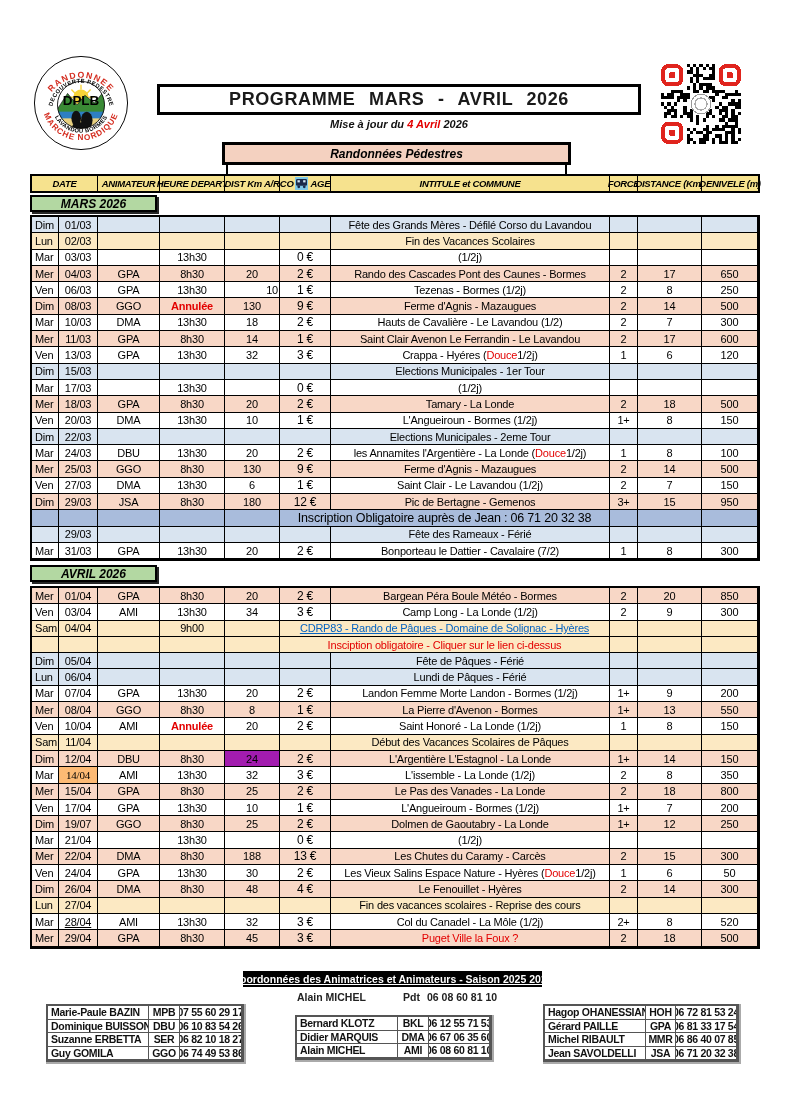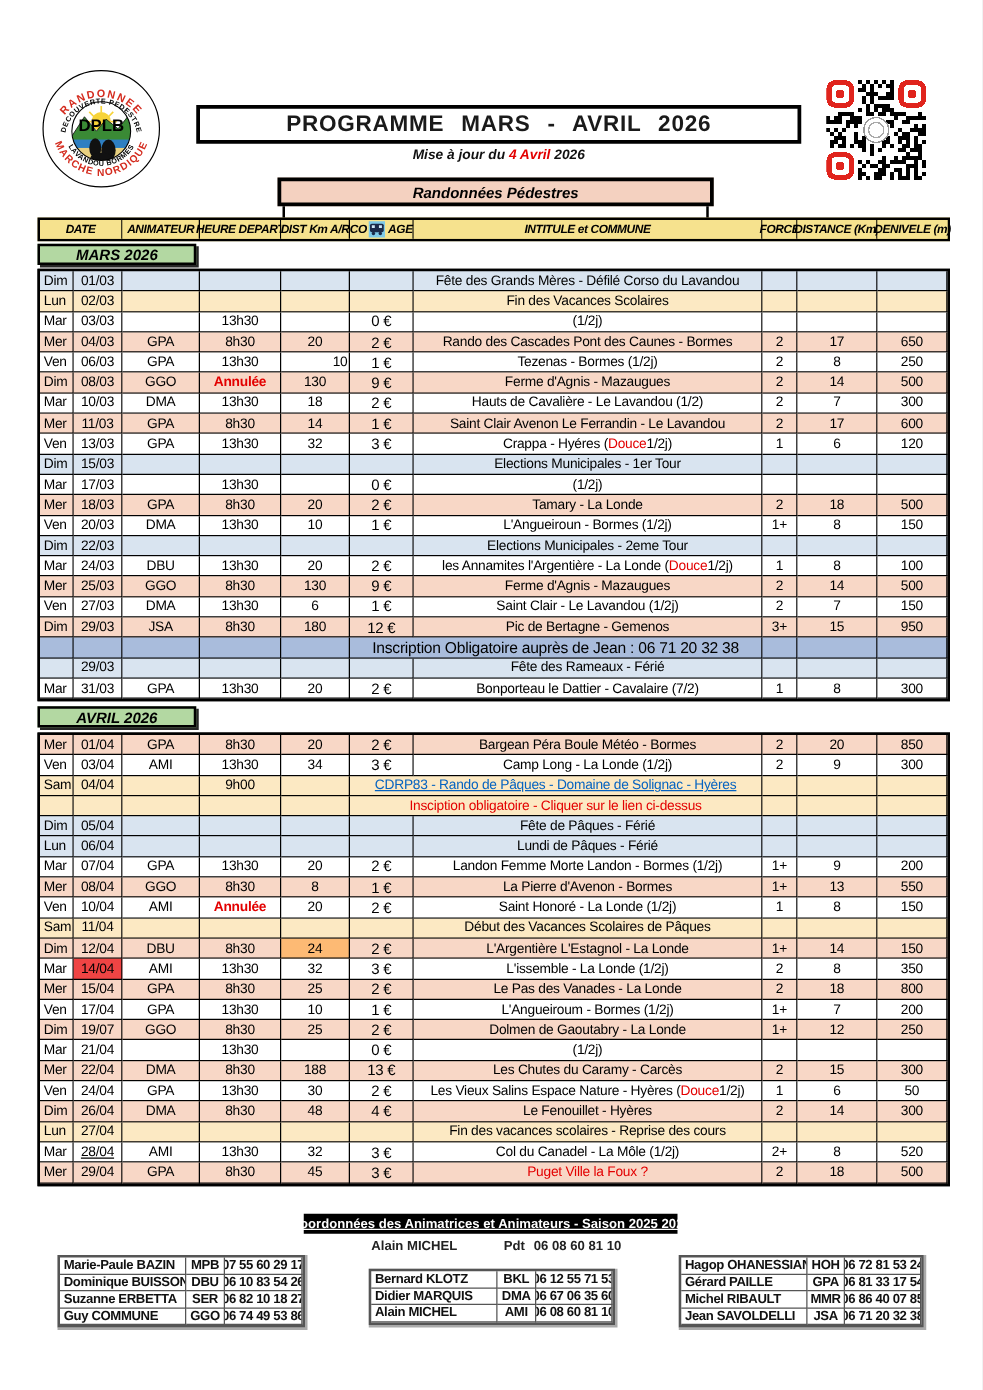--- a/index.html
+++ b/index.html
@@ -686,28 +686,28 @@
       <div class="cell dist" style="background: rgb(252, 233, 195);"></div>
       <div class="cell cost" style="background: rgb(252, 233, 195);"></div>
       <div class="cell intitule" style="background: rgb(252, 233, 195);">Début des Vacances Scolaires de Pâques</div>
       <div class="cell force" style="background: rgb(252, 233, 195);"></div>
       <div class="cell km" style="background: rgb(252, 233, 195);"></div>
       <div class="cell den" style="background: rgb(252, 233, 195);"></div>
       <div class="cell day" style="background: rgb(248, 215, 198);">Dim</div>
       <div class="cell date" style="background: rgb(248, 215, 198);">12/04</div>
       <div class="cell anim" style="background: rgb(248, 215, 198);">DBU</div>
       <div class="cell heure" style="background: rgb(248, 215, 198);">8h30</div>
-      <div class="cell dist" style="background: #fdba74;">24</div>
+      <div class="cell dist" style="background: #a21caf;">24</div>
       <div class="cell cost" style="background: rgb(248, 215, 198);">2 €</div>
       <div class="cell intitule" style="background: rgb(248, 215, 198);">L'Argentière L'Estagnol - La Londe</div>
       <div class="cell force" style="background: rgb(248, 215, 198);">1+</div>
       <div class="cell km" style="background: rgb(248, 215, 198);">14</div>
       <div class="cell den" style="background: rgb(248, 215, 198);">150</div>
       <div class="cell day" style="background: rgb(255, 255, 255);">Mar</div>
-      <div class="cell date" style="background: #ef4444;">14/04</div>
+      <div class="cell date" style="background: #fdba74; font-family: Liberation Serif, serif;">14/04</div>
       <div class="cell anim" style="background: rgb(255, 255, 255);">AMI</div>
       <div class="cell heure" style="background: rgb(255, 255, 255);">13h30</div>
       <div class="cell dist" style="background: rgb(255, 255, 255);">32</div>
       <div class="cell cost" style="background: rgb(255, 255, 255);">3 €</div>
       <div class="cell intitule" style="background: rgb(255, 255, 255);">L'issemble - La Londe (1/2j)</div>
       <div class="cell force" style="background: rgb(255, 255, 255);">2</div>
       <div class="cell km" style="background: rgb(255, 255, 255);">8</div>
       <div class="cell den" style="background: rgb(255, 255, 255);">350</div>
       <div class="cell day" style="background: rgb(248, 215, 198);">Mer</div>
       <div class="cell date" style="background: rgb(248, 215, 198);">15/04</div>
@@ -826,21 +826,21 @@
   <div id="ct-left" class="ctable">
       <div class="ccell cname">Marie-Paule BAZIN</div>
       <div class="ccell">MPB</div>
       <div class="ccell">07 55 60 29 17</div>
       <div class="ccell cname">Dominique BUISSON</div>
       <div class="ccell">DBU</div>
       <div class="ccell">06 10 83 54 26</div>
       <div class="ccell cname">Suzanne ERBETTA</div>
       <div class="ccell">SER</div>
       <div class="ccell">06 82 10 18 27</div>
-      <div class="ccell cname">Guy COMMUNE</div>
+      <div class="ccell cname">Guy GOMILA</div>
       <div class="ccell">GGO</div>
       <div class="ccell">06 74 49 53 86</div>
     </div>
   <div id="ct-center" class="ctable">
       <div class="ccell cname">Bernard KLOTZ</div>
       <div class="ccell">BKL</div>
       <div class="ccell">06 12 55 71 53</div>
       <div class="ccell cname">Didier MARQUIS</div>
       <div class="ccell">DMA</div>
       <div class="ccell">06 67 06 35 60</div>

